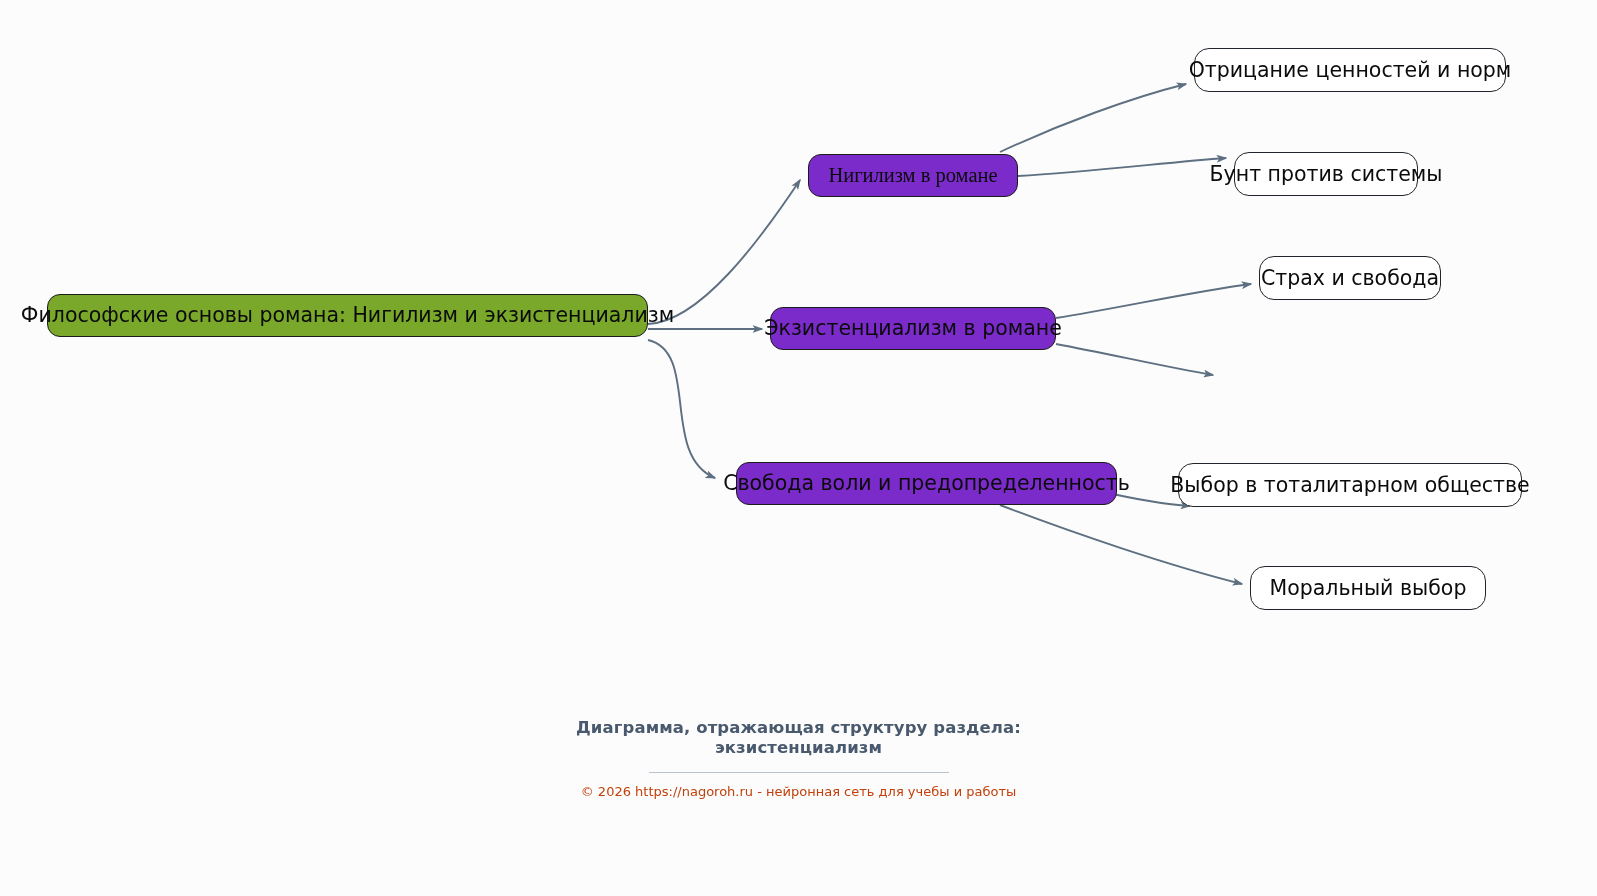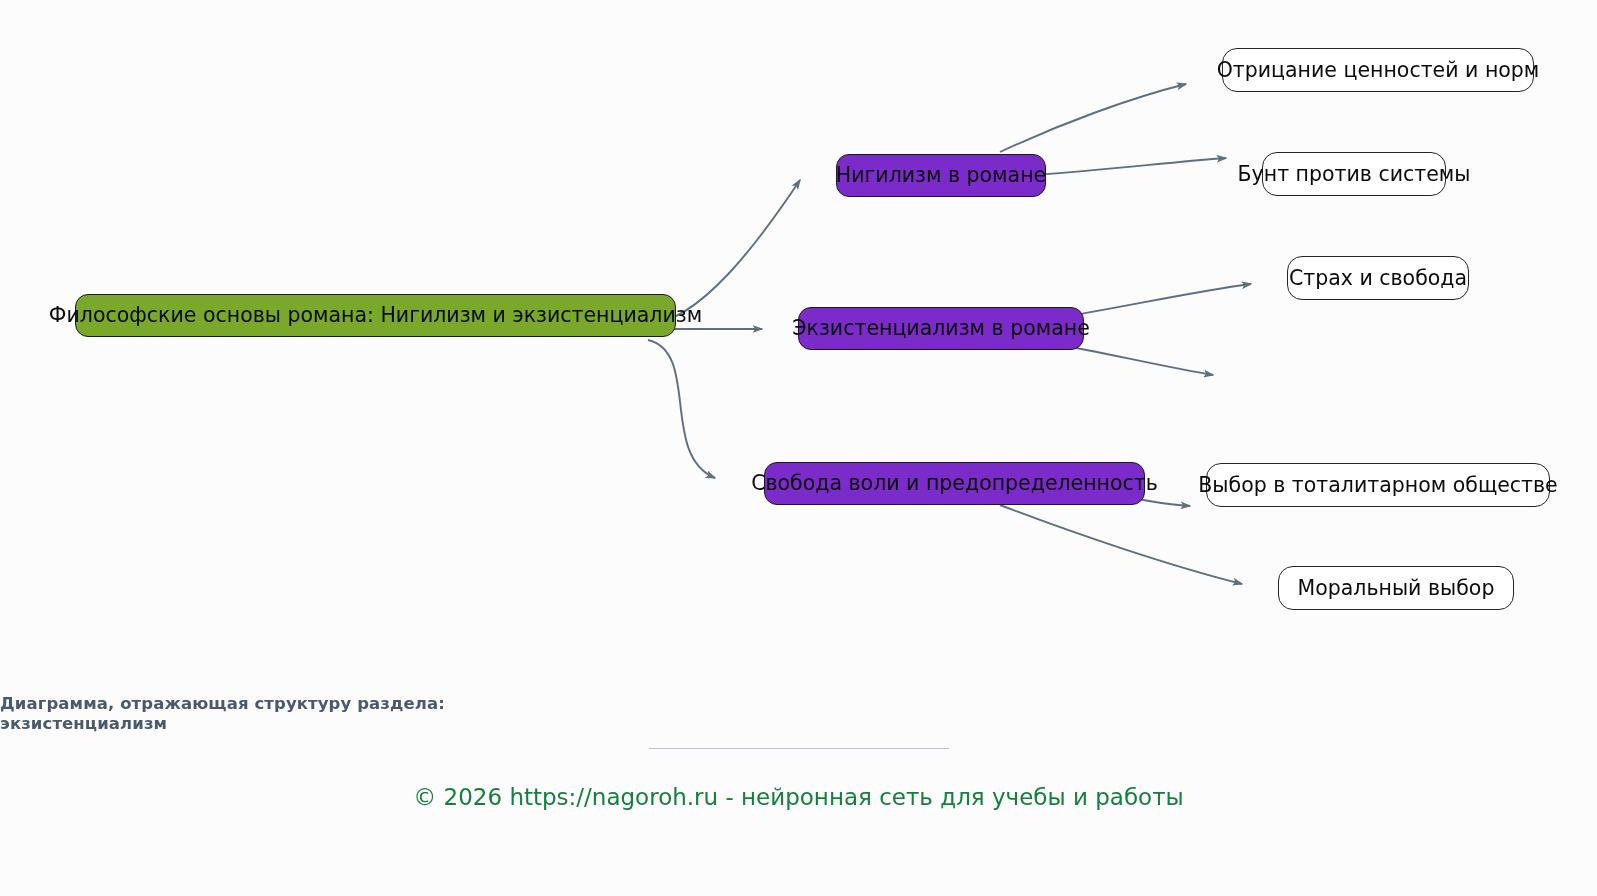--- a/index.html
+++ b/index.html
@@ -27,21 +27,20 @@
     pointer-events: none;
   }
   .node {
     position: absolute;
     box-sizing: border-box;
     display: flex;
     align-items: center;
     justify-content: center;
     white-space: nowrap;
     line-height: 1;
-    margin-left: 28px;
   }
   .node-root {
     background: #79a82a;
     border: 1.6px solid #1b1b1b;
     border-radius: 13px;
     color: #0b0b0b;
     font-size: 20.5px;
   }
   .node-branch {
     background: #7a2bc9;
@@ -54,44 +53,44 @@
     background: #ffffff;
     border: 1.7px solid #20262b;
     border-radius: 15px;
     color: #0b0b0b;
     font-size: 20.5px;
   }
   #caption-block {
     position: absolute;
     left: 0;
     right: 0;
-    top: 694px;
-    text-align: left;
+    top: 718px;
+    text-align: center;
   }
   .caption-line {
     color: #4a5a6e;
     font-weight: bold;
     font-size: 16.5px;
     line-height: 19.5px;
     letter-spacing: 0.1px;
   }
   #caption-rule {
     width: 300px;
     height: 0;
     border-top: 1.3px solid #b9c3cf;
     margin: 15px auto 0 auto;
   }
   #footer-text {
     position: absolute;
     left: 0;
     right: 0;
     top: 784px;
     text-align: center;
-    color: #15803d;
-    font-size: 23px;
+    color: #c2410c;
+    font-size: 13px;
   }
 </style>
 </head>
 <body>
 
 <div id="diagram-root">
 
   <svg id="edge-layer" viewBox="0 0 1597 896">
     <defs>
       <marker id="arrowhead" markerWidth="11" markerHeight="8" refX="9.5" refY="4" orient="auto" markerUnits="userSpaceOnUse">
@@ -106,21 +105,21 @@
         <path d="M 1018 176 C 1090 172 1170 162 1226 158"></path>
         <path d="M 1056 318 C 1120 308 1190 292 1251 284"></path>
         <path d="M 1056 344 C 1110 354 1170 368 1213 375"></path>
         <path d="M 1104 492 C 1130 498 1160 504 1190 506"></path>
         <path d="M 1000 505 C 1070 532 1170 566 1242 584"></path>
       </g>
   </svg>
 
   <div class="node node-root" style="left: 47px; top: 294px; width: 601px; height: 43px;">Философские основы романа: Нигилизм и экзистенциализм</div>
 
-  <div class="node node-branch" style="left: 808px; top: 154px; width: 210px; height: 43px;">Нигилизм в романе</div>
+  <div class="node node-branch" style="left: 808px; top: 154px; width: 210px; height: 43px; font-family: Liberation Serif, serif;">Нигилизм в романе</div>
 
   <div class="node node-branch" style="left: 770px; top: 307px; width: 286px; height: 43px;">Экзистенциализм в романе</div>
 
   <div class="node node-branch" style="left: 736px; top: 462px; width: 381px; height: 43px;">Свобода воли и предопределенность</div>
 
   <div class="node node-leaf" style="left: 1194px; top: 48px; width: 312px; height: 44px;">Отрицание ценностей и норм</div>
 
   <div class="node node-leaf" style="left: 1234px; top: 152px; width: 184px; height: 44px;">Бунт против системы</div>
 
   <div class="node node-leaf" style="left: 1259px; top: 256px; width: 182px; height: 44px;">Страх и свобода</div>

